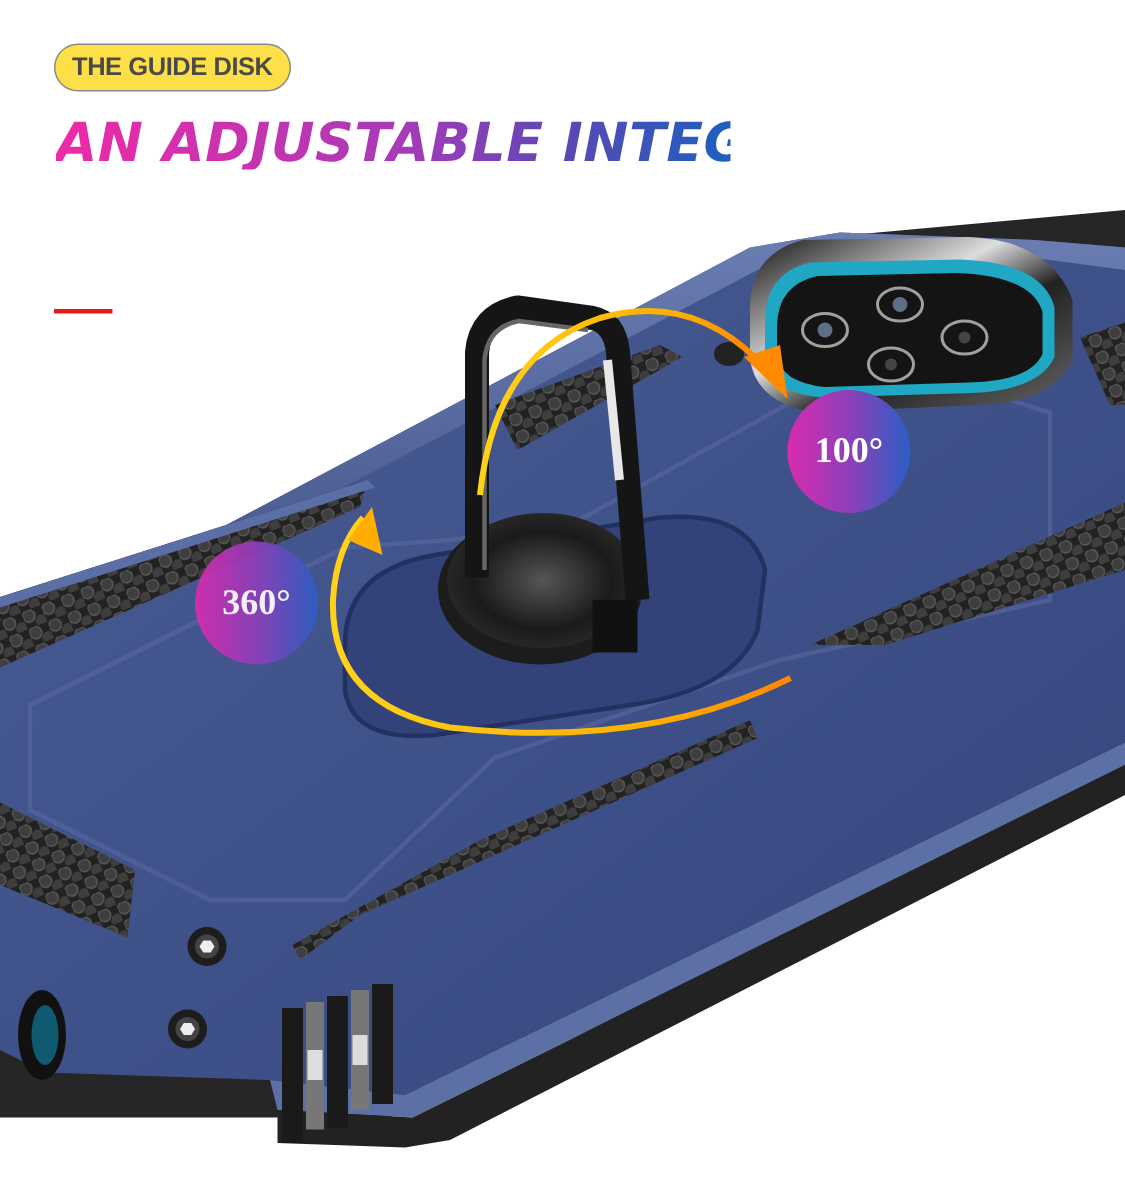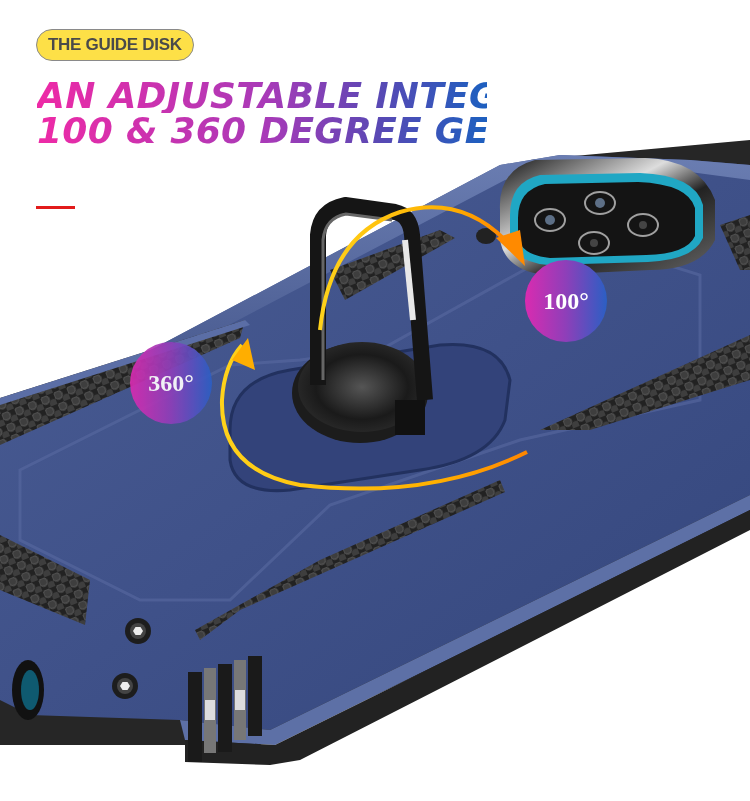--- a/index.html
+++ b/index.html
@@ -22,21 +22,21 @@
     -webkit-background-clip:text; background-clip:text; color:transparent;
     width:450px; white-space:nowrap;
   }
   .accent-line { position:absolute; left:36px; top:206px; width:39px; height:3px; background:#e21b1b; z-index:5; }
   .scene { position:absolute; left:0; top:0; width:750px; height:801px; z-index:1; }
   .badge {
     position:absolute; border-radius:50%; display:flex; align-items:center; justify-content:center;
     color:#fff; font-family:Liberation Serif, serif; font-weight:bold; font-size:24px; z-index:4;
     background: linear-gradient(90deg, #d92bb0 0%, #8e3fb9 50%, #2b5fc4 100%);
   }
-  .badge-360 { left:130px; top:342px; width:82px; height:82px; opacity:0.92; }
+  .badge-360 { left:130px; top:361px; width:82px; height:82px; opacity:0.92; }
   .badge-100 { left:525px; top:260px; width:82px; height:82px; }
 </style>
 </head>
 <body>
 
 <svg class="scene" viewBox="0 0 750 801" xmlns="http://www.w3.org/2000/svg">
   <defs>
     <linearGradient id="caseGrad" x1="0" y1="0" x2="1" y2="1">
       <stop offset="0" stop-color="#4a5d94"></stop>
       <stop offset="0.5" stop-color="#3f5189"></stop>
@@ -147,19 +147,18 @@
   <g>
     <path d="M320,330 Q330,235 400,212 Q460,195 505,240" fill="none" stroke="url(#arrowGrad)" stroke-width="4"></path>
     <polygon points="496,238 525,266 520,230" fill="#ff8a00"></polygon>
   </g>
 </svg>
 
 <div class="pill">THE GUIDE DISK</div>
 
 <div class="headline">
   <div>AN ADJUSTABLE INTEGRATED</div>
-  <div>100 &amp; 360 DEGREE GEAR</div>
 </div>
 
 <div class="accent-line"></div>
 
 <div class="badge badge-360">360°</div>
 <div class="badge badge-100">100°</div>
 
 </body></html>

